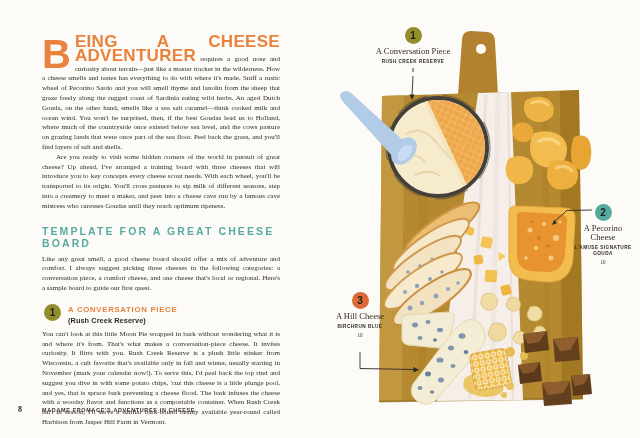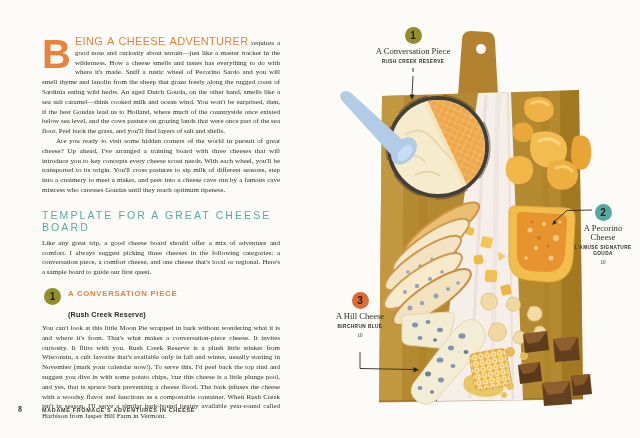--- a/index.html
+++ b/index.html
@@ -12,43 +12,43 @@
   
   .page-left{position:absolute;left:0;top:0;width:320px;height:438px;}
   .article{position:absolute;left:42px;top:37px;width:238px;}
   .article p{margin:0;font-size:7px;line-height:9.8px;text-align:justify;}
   .dropcap{
     float:left;font-family:"Liberation Sans","DejaVu Sans",sans-serif;
     font-weight:bold;color:#E8823C;font-size:40px;line-height:29px;
     padding:3px 4px 0 0;
   }
   .headline{
-    font-family:"Liberation Sans","DejaVu Sans",sans-serif;font-weight:normal;
-    color:#E8823C;font-size:11px;letter-spacing:.3px;
+    font-family:"Liberation Sans","DejaVu Sans",sans-serif;font-weight:bold;
+    color:#E8823C;font-size:17px;letter-spacing:.3px;
   }
   .para-indent{text-indent:14px;}
   .teal-heading{
-    font-family:"Liberation Sans","DejaVu Sans",sans-serif;font-weight:normal;
+    font-family:"Liberation Sans","DejaVu Sans",sans-serif;font-weight:bold;
     color:#58ABA2;font-size:10.5px;letter-spacing:2.1px;margin:13px 0 6px 0;
   }
   .item-header{display:flex;align-items:flex-start;gap:7px;margin:10px 0 5px 2px;}
   .num-circle{
     width:17px;height:17px;border-radius:50%;flex:0 0 auto;
     display:flex;align-items:center;justify-content:center;
     font-family:"Liberation Sans","DejaVu Sans",sans-serif;font-weight:bold;
     font-size:10px;color:#221D15;
   }
   .nc-olive{background:#928E2C;} .nc-teal{background:#55A99E;} .nc-orange{background:#DB6B38;}
   .item-title{
     font-family:"Liberation Sans","DejaVu Sans",sans-serif;font-weight:bold;
     color:#E8823C;font-size:7.8px;letter-spacing:.7px;padding-top:1px;
   }
   .item-subtitle{
     font-family:"Liberation Sans","DejaVu Sans",sans-serif;font-weight:bold;
-    color:#2E2A26;font-size:7.3px;margin-top:12px;letter-spacing:.1px;
+    color:#2E2A26;font-size:7.3px;margin-top:2px;letter-spacing:.1px;
   }
   .footer{position:absolute;left:0;top:405px;width:320px;
     font-family:"Liberation Sans","DejaVu Sans",sans-serif;}
   .folio{position:absolute;left:18px;top:0;font-weight:bold;font-size:8px;color:#2E2A26;
     font-family:"Liberation Serif",serif;}
   .running-title{position:absolute;left:42px;top:1.5px;font-weight:bold;font-size:5.4px;
     letter-spacing:.7px;color:#3A3530;}
   
   .page-right{position:absolute;left:320px;top:0;width:320px;height:438px;}
   .board-svg{position:absolute;left:0;top:0;}
@@ -73,21 +73,21 @@
 <body>
 
 <div class="spread">
 
   <div class="page-left">
     <div class="article">
       <p><span class="dropcap">B</span><span class="headline">EING A CHEESE ADVENTURER</span>
         <span>requires a good nose and curiosity about terrain—just like a master tracker in the wilderness. How a cheese smells and tastes has everything to do with where it's made. Sniff a rustic wheel of Pecorino Sardo and you will smell thyme and lanolin from the sheep that graze freely along the rugged coast of Sardinia eating wild herbs. An aged Dutch Gouda, on the other hand, smells like a sea salt caramel—think cooked milk and ocean wind. You won't be surprised, then, if the best Goudas lead us to Holland, where much of the countryside once existed below sea level, and the cows pasture on grazing lands that were once part of the sea floor. Peel back the grass, and you'll find layers of salt and shells.</span></p>
       <p class="para-indent">Are you ready to visit some hidden corners of the world in pursuit of great cheese? Up ahead, I've arranged a training board with three cheeses that will introduce you to key concepts every cheese scout needs. With each wheel, you'll be transported to its origin. You'll cross pastures to sip milk of different seasons, step into a creamery to meet a maker, and peer into a cheese cave run by a famous cave mistress who caresses Goudas until they reach optimum ripeness.</p>
       <div class="teal-heading">TEMPLATE FOR A GREAT CHEESE BOARD</div>
-      <p>Like any great trip, a good cheese board should offer a mix of adventure and comfort. I always suggest picking three cheeses in the following categories: a conversation piece, a comfort cheese, and one cheese that's local or regional. Here's a sample board to guide our first quest.</p>
+      <p>Like any great smell, a good cheese board should offer a mix of adventure and comfort. I always suggest picking three cheeses in the following categories: a conversation piece, a comfort cheese, and one cheese that's local or regional. Here's a sample board to guide our first quest.</p>
       <div class="item-header">
         <div class="num-circle nc-olive">1</div>
         <div>
           <div class="item-title">A CONVERSATION PIECE</div>
           <div class="item-subtitle">(Rush Creek Reserve)</div>
         </div>
       </div>
       <p>You can't look at this little Moon Pie wrapped in bark without wondering what it is and where it's from. That's what makes a conversation-piece cheese. It invites curiosity. It flirts with you. Rush Creek Reserve is a plush little stinker from Wisconsin, a cult favorite that's available only in fall and winter, usually starting in November (mark your calendar now!). To serve this, I'd peel back the top rind and suggest you dive in with some potato chips, 'cuz this cheese is a little plunge pool, and yes, that is spruce bark preventing a cheese flood. The bark infuses the cheese with a woodsy flavor and functions as a compostable container. When Rush Creek isn't in season, I'll serve a similar bark-bound beauty available year-round called Harbison from Jasper Hill Farm in Vermont.</p>
     </div>
     <div class="footer">

